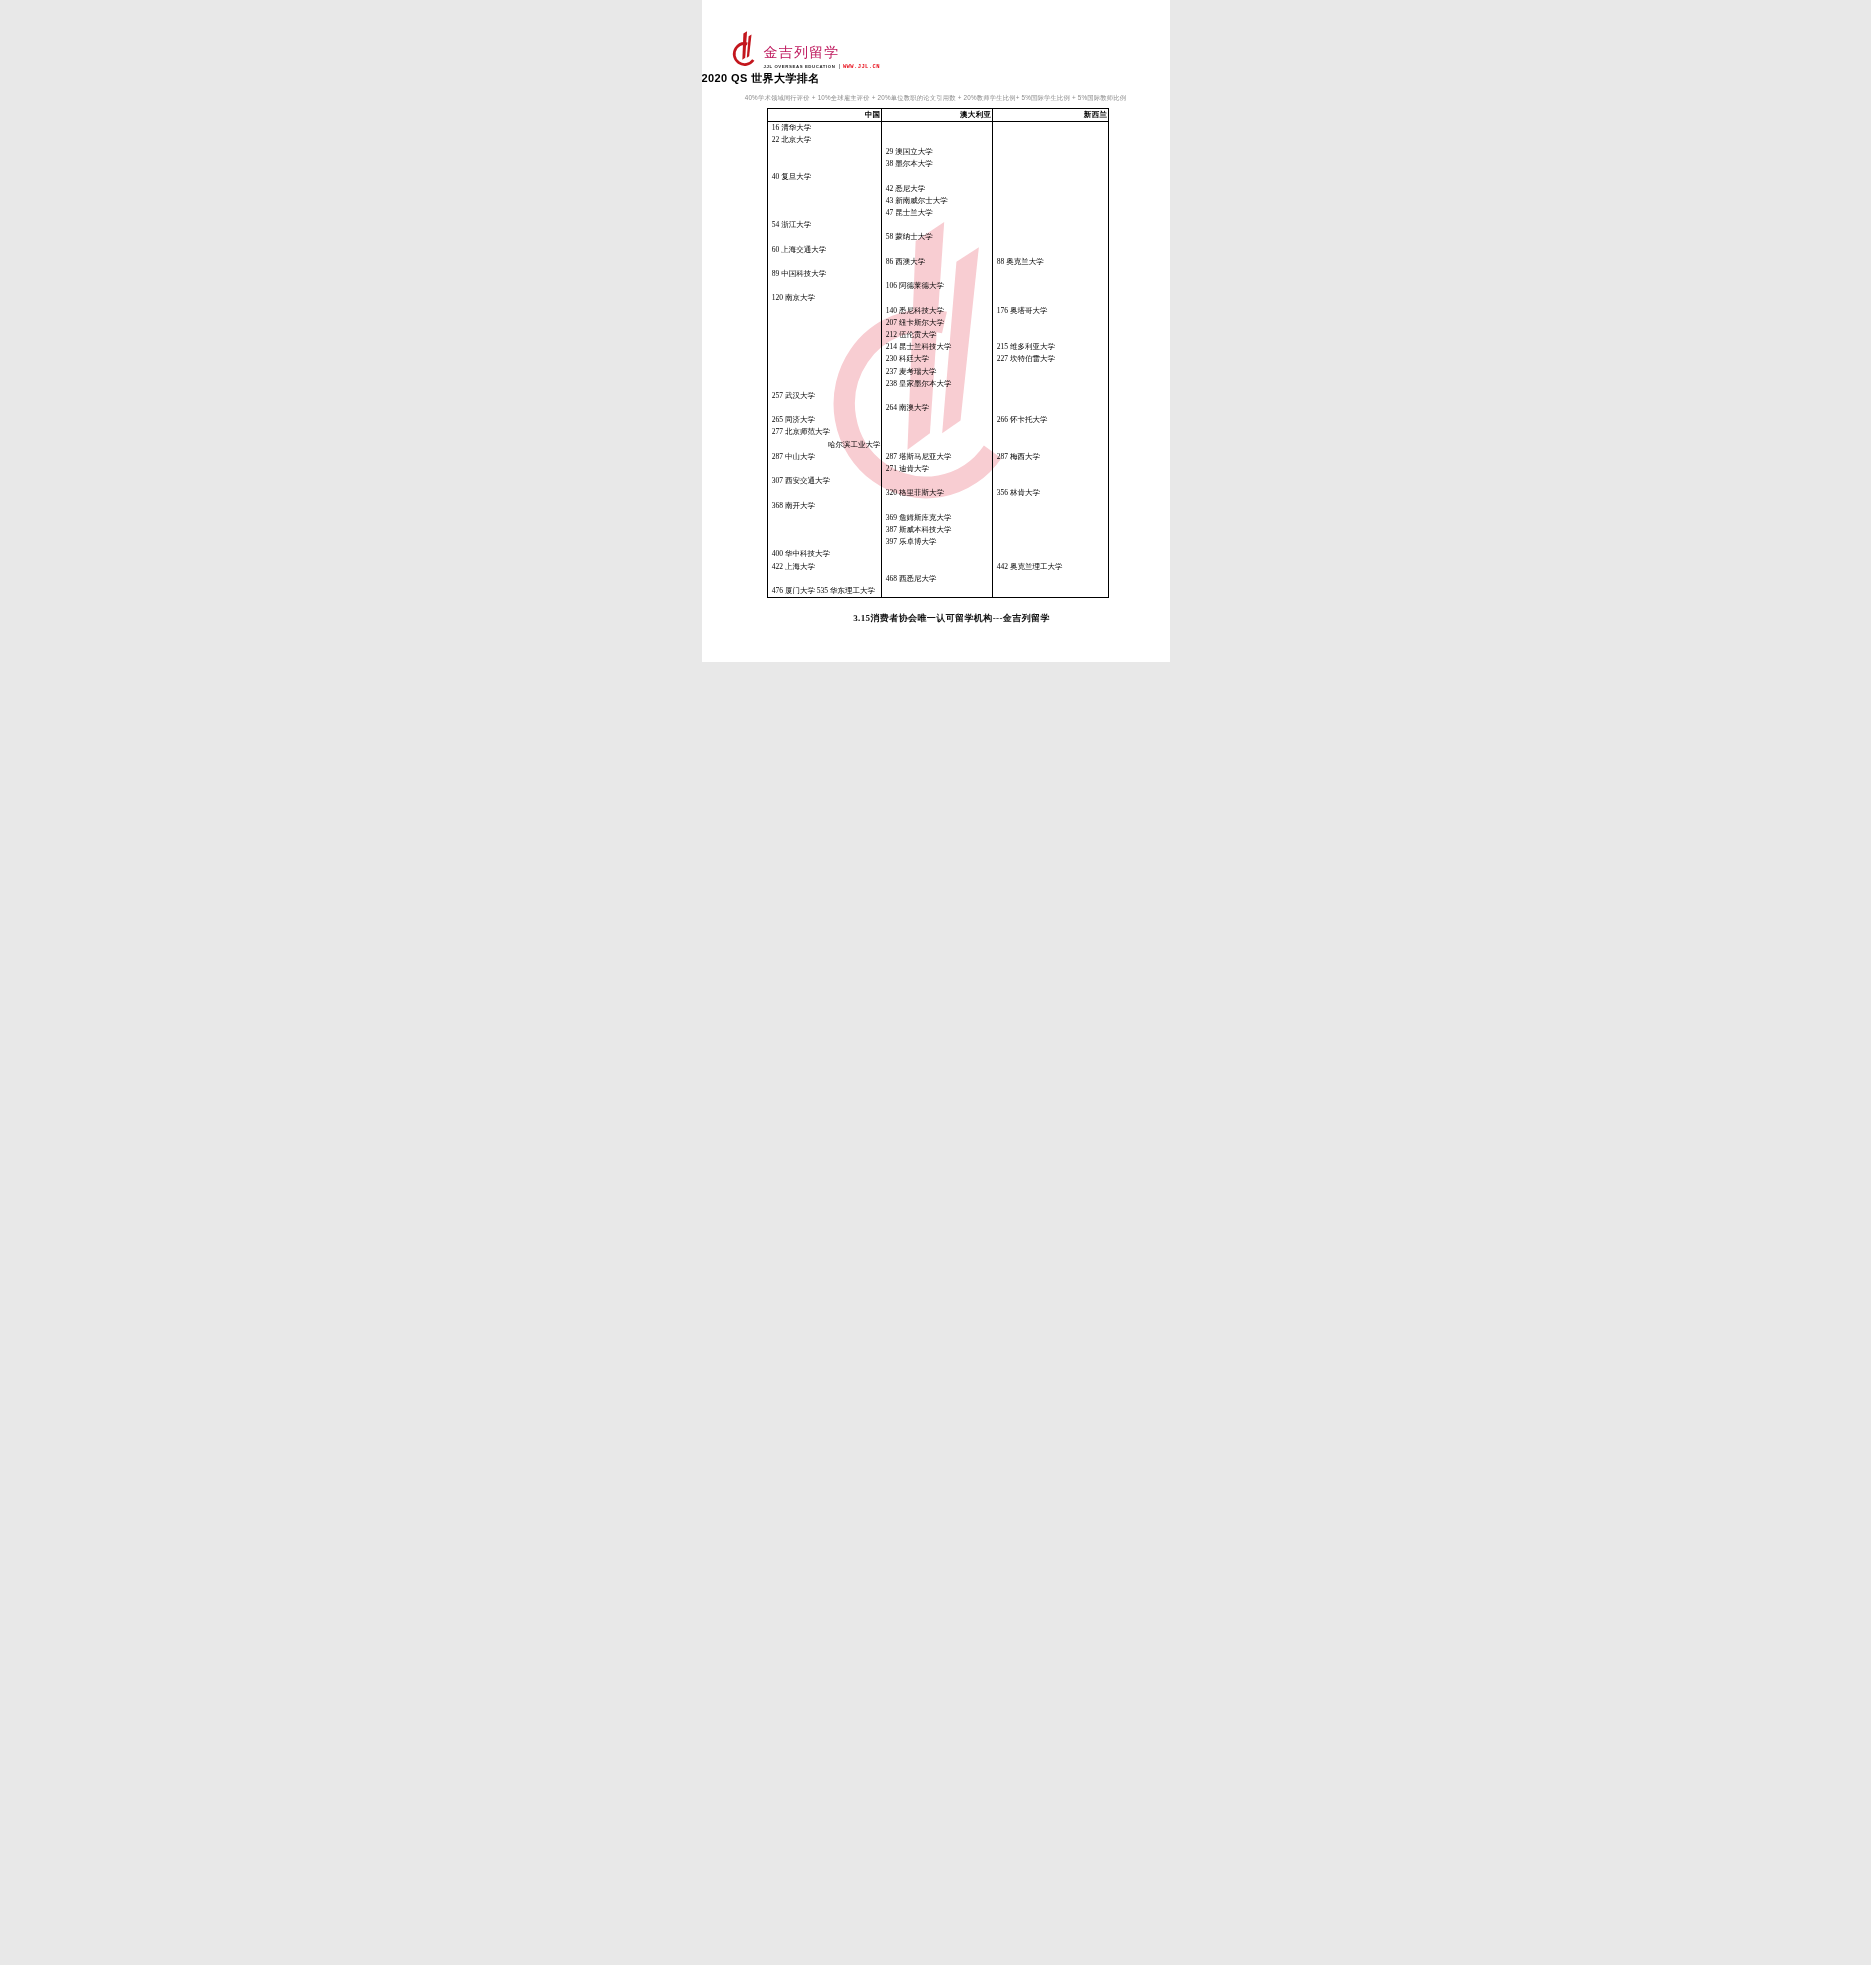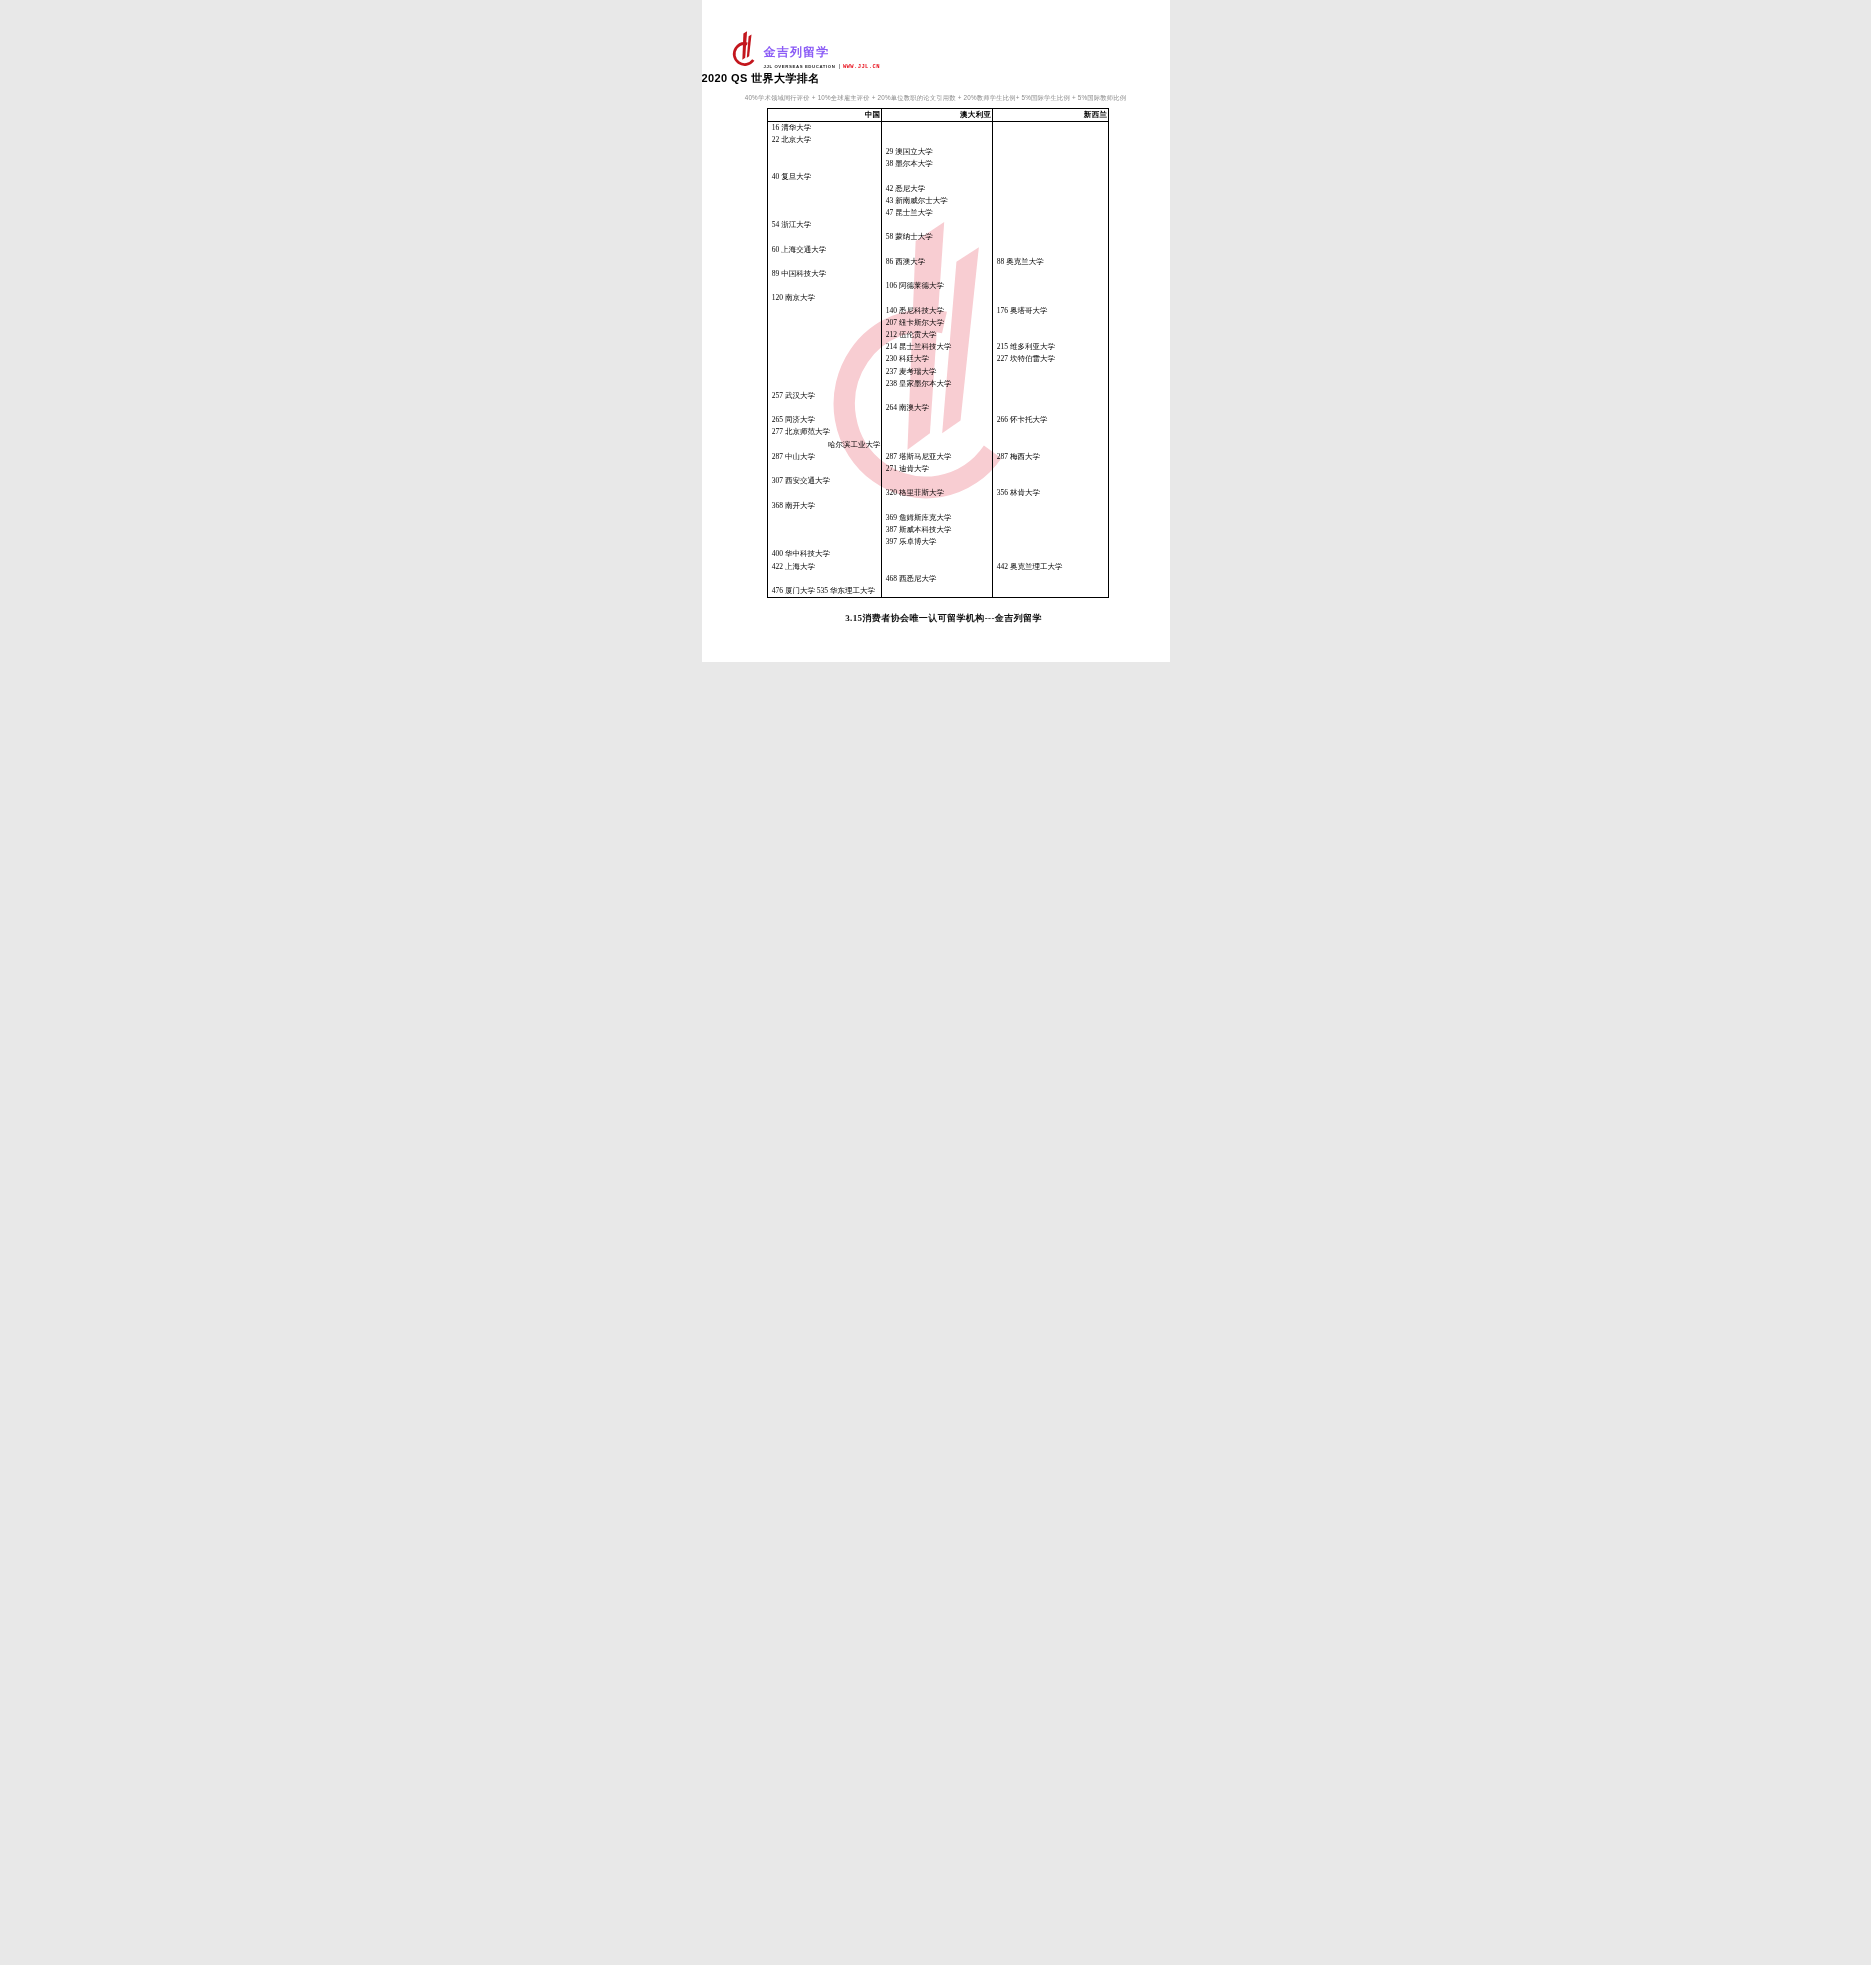--- a/index.html
+++ b/index.html
@@ -5,21 +5,21 @@
   html,body{margin:0;padding:0;background:#e8e8e8;}
   .page{
     position:relative; width:468px; height:662px; margin:0 auto;
     background:#ffffff; overflow:hidden;
     font-family:"Liberation Sans","DejaVu Sans",sans-serif; color:#000;
   }
   
   .logo-mark{position:absolute; left:30px; top:31px; width:27.5px; height:38px; color:#c3161d;}
   .brand-cn{
     position:absolute; left:62px; top:44px; width:102px;
-    font-size:12px; font-weight:700; letter-spacing:1.2px; color:#8b5cf6;
+    font-size:14px; font-weight:400; letter-spacing:1.2px; color:#be185d;
     font-family:"Liberation Sans","DejaVu Sans",sans-serif;
   }
   .brand-row{position:absolute; left:62px; top:63px; height:7px; display:flex; align-items:center;}
   .brand-en{font-size:4.3px; font-weight:700; letter-spacing:0.6px; color:#222; white-space:nowrap;}
   .brand-divider{display:inline-block; width:0.4px; height:5.9px; background:#9a9a9a; margin:0 3.1px 0 3.9px;}
   .brand-url{
     font-size:5.5px; font-weight:700; letter-spacing:0.4px; color:#e8101c; white-space:nowrap;
     font-family:"Liberation Mono","DejaVu Sans Mono",monospace;
   }
   
@@ -51,21 +51,21 @@
     box-sizing:border-box; padding-left:4.3px; white-space:nowrap;
     font-family:"Liberation Serif","DejaVu Serif",serif;
     font-size:7.5px; line-height:12.2px; color:#000;
   }
   .c0{width:113px;}
   .c1{width:111px; border-left:0.8px solid #000;}
   .c2{width:116px; border-left:0.8px solid #000;}
   .tcell.indent{padding-left:25px;text-align:right;}
   
   .footer-note{
-    position:absolute; left:8px; top:612px; width:468px; text-align:center;
+    position:absolute; left:16px; top:612px; width:468px; text-align:center;
     font-family:"Liberation Serif","DejaVu Serif",serif;
     font-size:9px; font-weight:700; color:#111; letter-spacing:0.4px;
   }
 </style>
 </head>
 <body>
 
 <svg width="0" height="0" style="position:absolute" aria-hidden="true">
   <defs>
     <g id="jjlmark">

